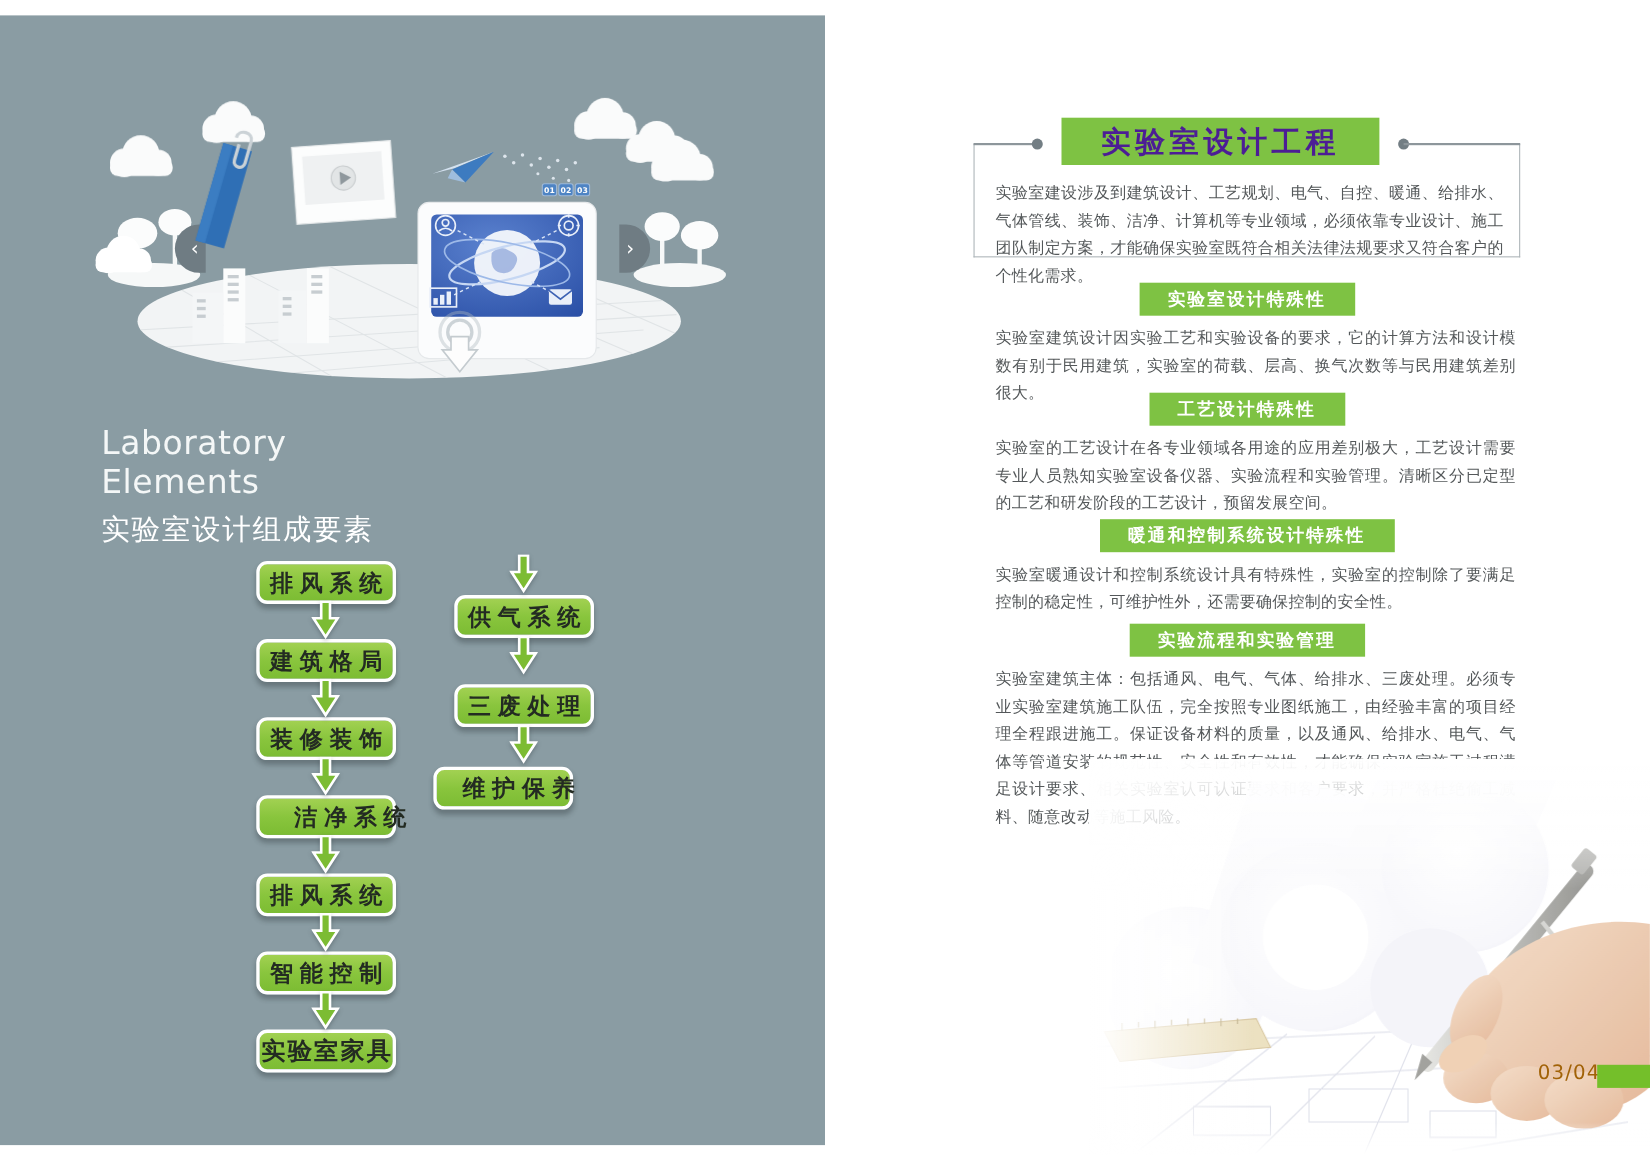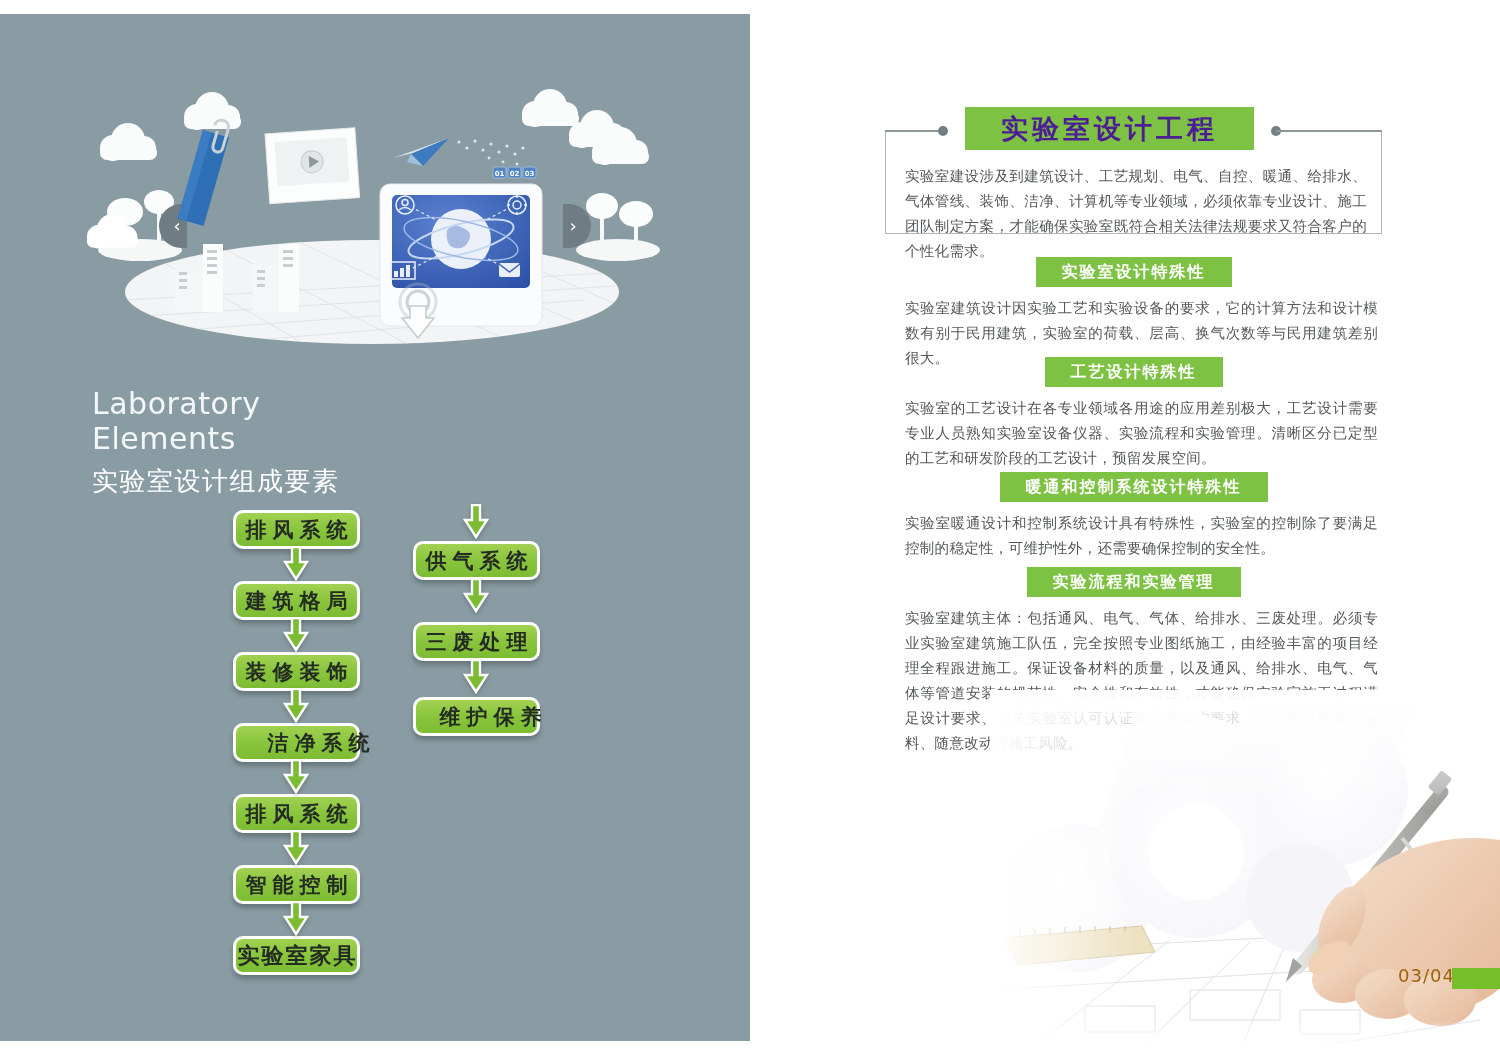--- a/index.html
+++ b/index.html
@@ -255,21 +255,21 @@
 <div class="flow-box" style="left:233px;top:510px;">排风系统</div>
 <div class="flow-box" style="left:233px;top:581px;">建筑格局</div>
 <div class="flow-box" style="left:233px;top:652px;">装修装饰</div>
 <div class="flow-box" style="left:233px;top:723px;padding-left:44px;">洁净系统</div>
 <div class="flow-box" style="left:233px;top:794px;">排风系统</div>
 <div class="flow-box" style="left:233px;top:865px;">智能控制</div>
 <div class="flow-box tight" style="left:233px;top:936px;">实验室家具</div>
 
 <div class="flow-box" style="left:413px;top:541px;">供气系统</div>
 <div class="flow-box" style="left:413px;top:622px;">三废处理</div>
-<div class="flow-box" style="left:413px;top:697px;padding-left:28px;">维护保养</div>
+<div class="flow-box" style="left:394px;top:697px;padding-left:28px;">维护保养</div>
 
 <svg class="flow-arrow" style="left:283px;top:546px;" viewBox="0 0 26 36">
     <path d="M9 1 H17 V16 H24 L13 33 L2 16 H9 Z" fill="#7CBC33" stroke="#FFFFFF" stroke-width="2.4"></path>
   </svg>
 <svg class="flow-arrow" style="left:283px;top:617px;" viewBox="0 0 26 36">
     <path d="M9 1 H17 V16 H24 L13 33 L2 16 H9 Z" fill="#7CBC33" stroke="#FFFFFF" stroke-width="2.4"></path>
   </svg>
 <svg class="flow-arrow" style="left:283px;top:688px;" viewBox="0 0 26 36">
     <path d="M9 1 H17 V16 H24 L13 33 L2 16 H9 Z" fill="#7CBC33" stroke="#FFFFFF" stroke-width="2.4"></path>
   </svg>

